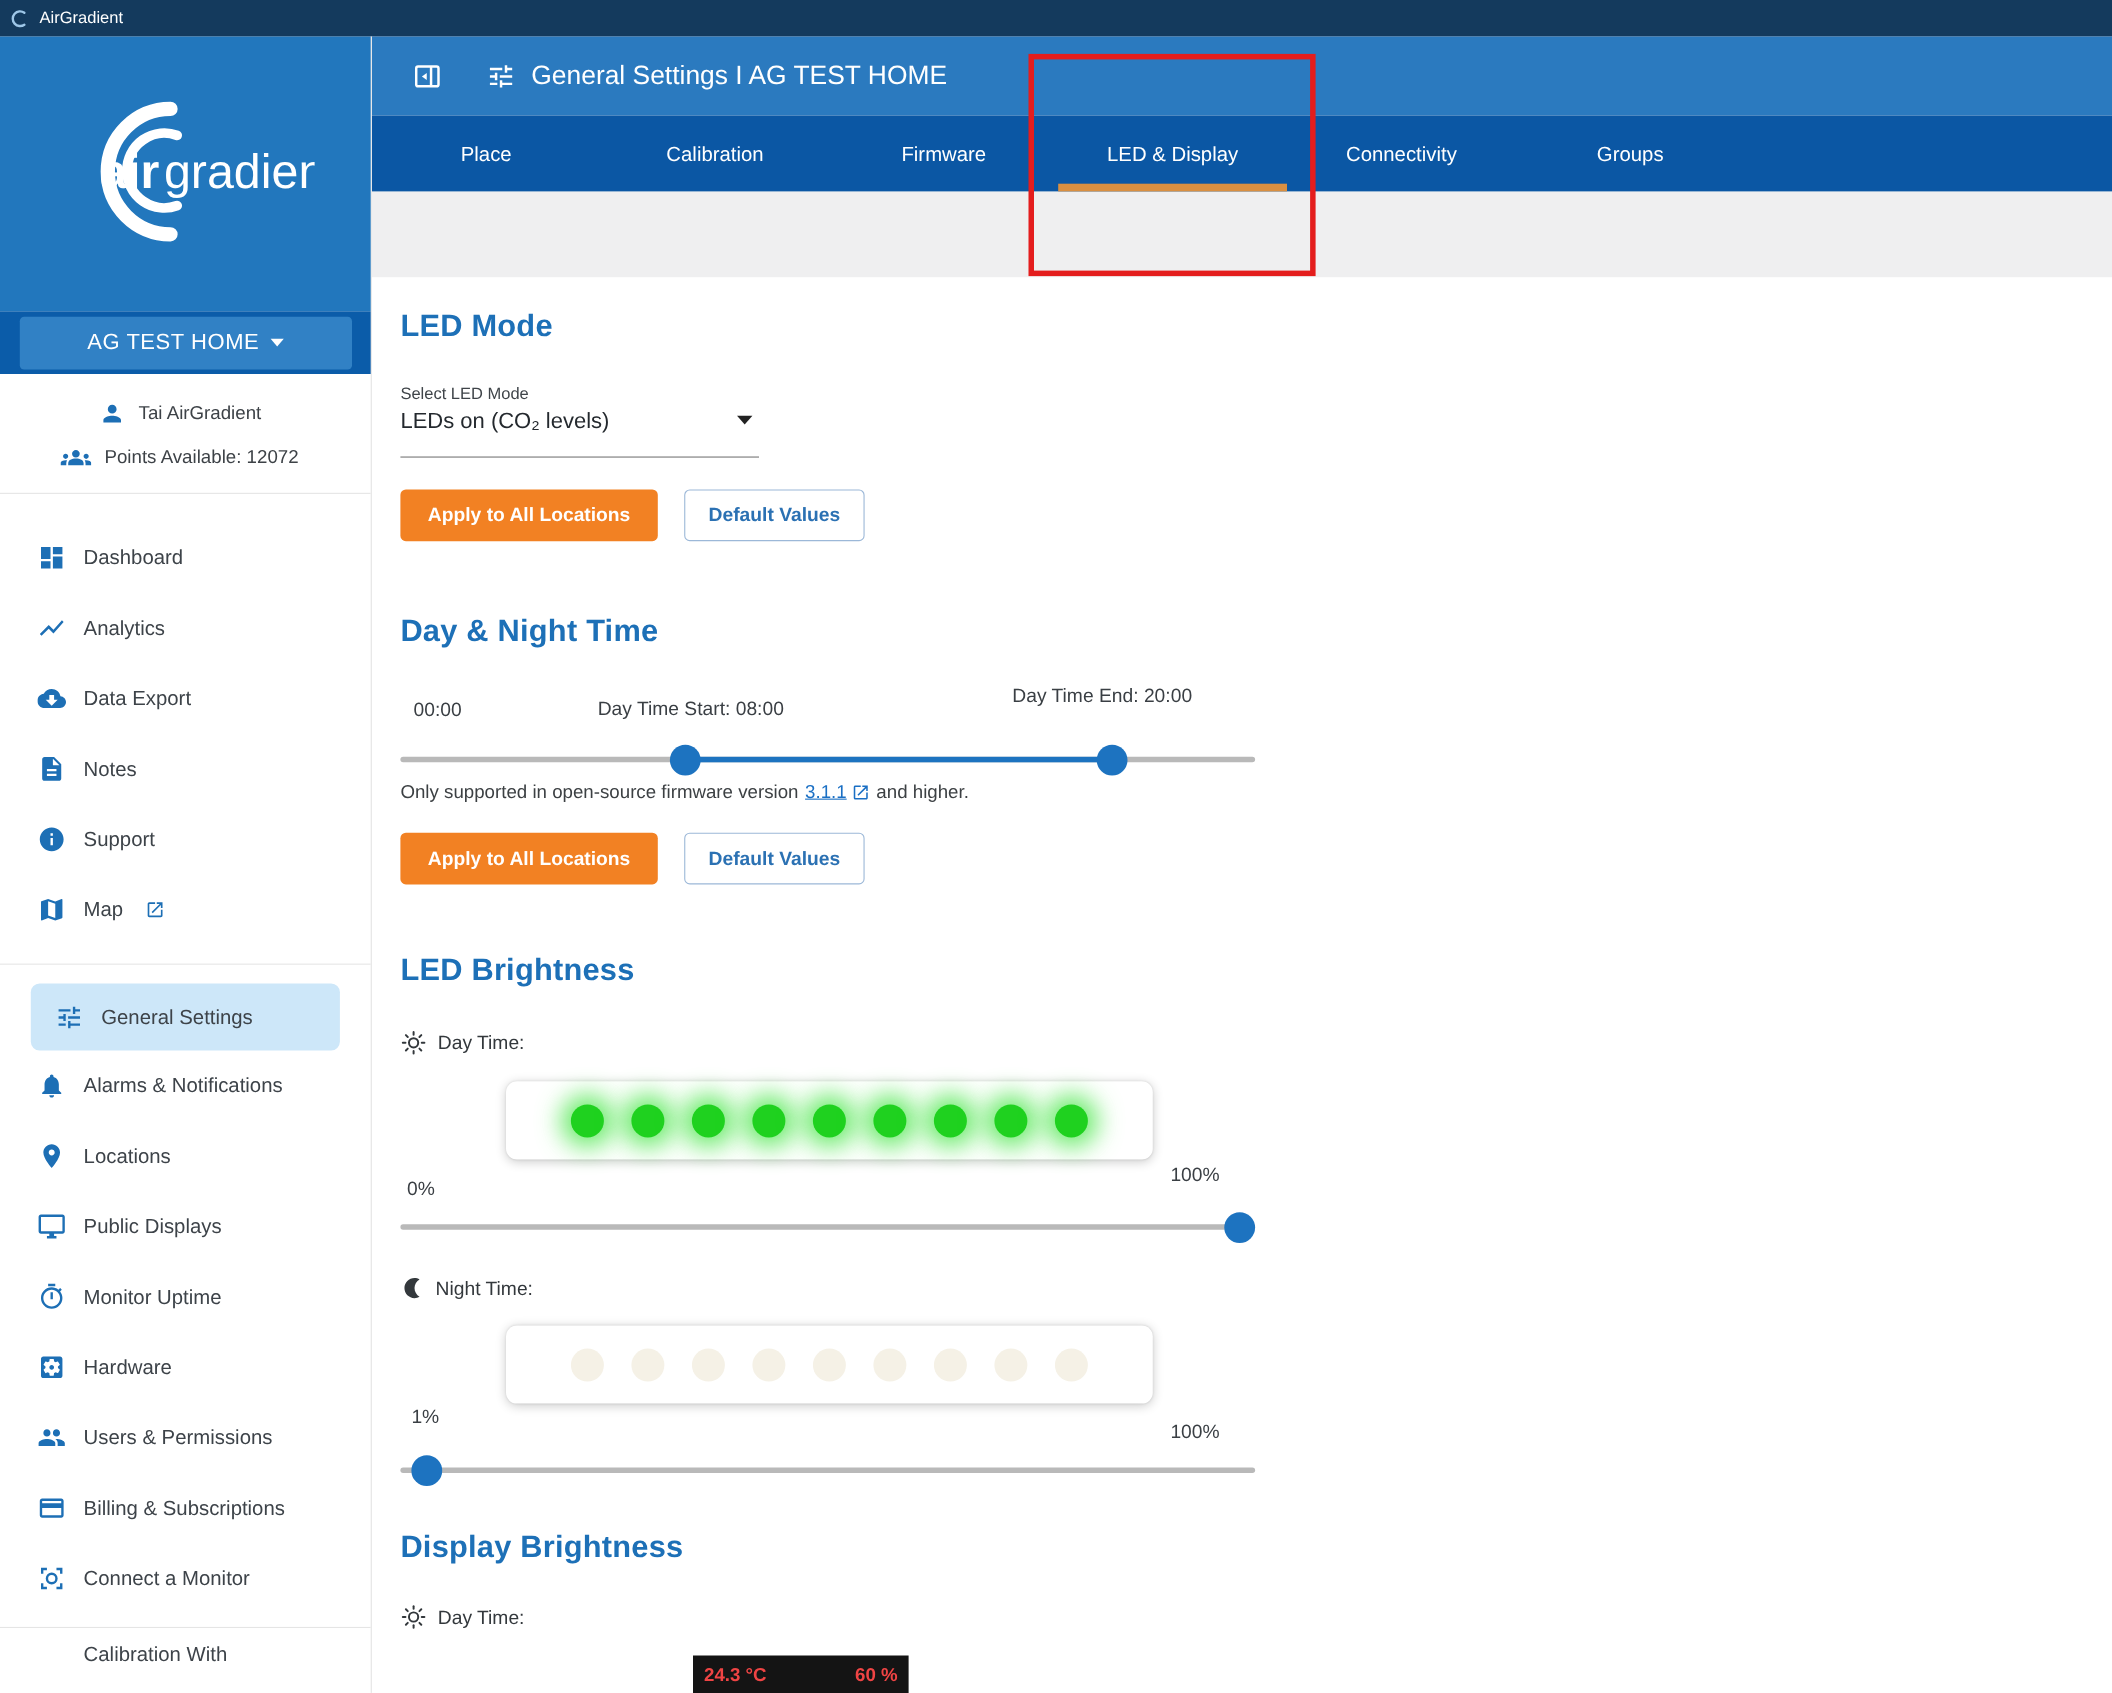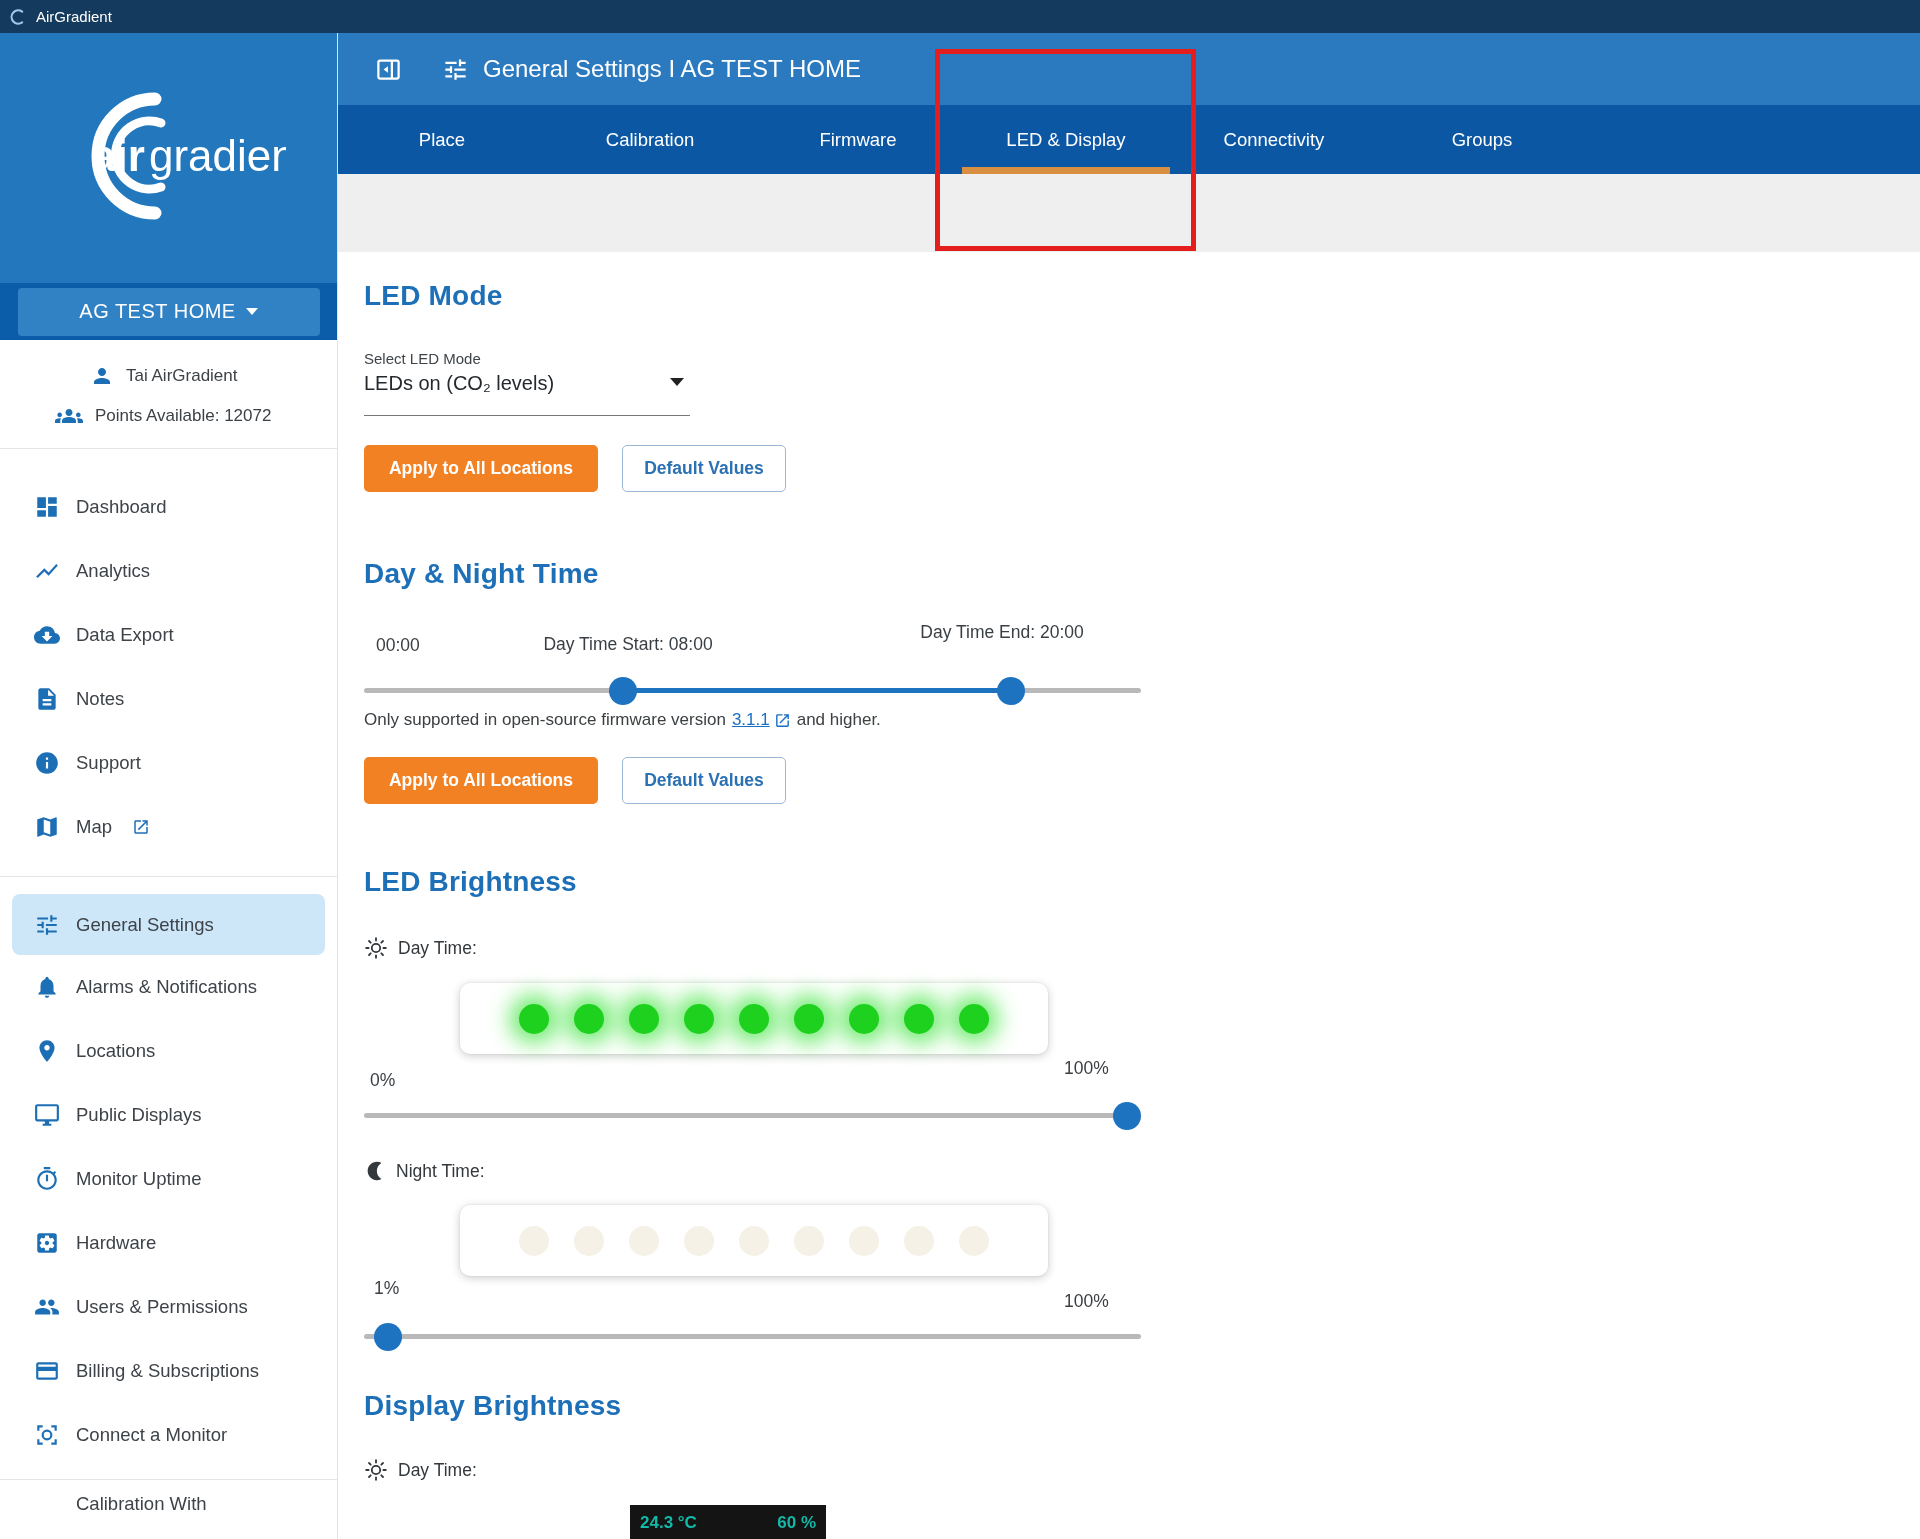--- a/index.html
+++ b/index.html
@@ -22,21 +22,21 @@
   .caret { width:0; height:0; border-left:6px solid transparent; border-right:6px solid transparent;
     border-top:7px solid #fff; display:inline-block; }
   .user-row { display:flex; align-items:center; gap:12px; padding-left:90px; margin-top:24px;
     color:#3d4247; font-size:17px; }
   .points-row { display:flex; align-items:center; gap:12px; padding-left:55px; margin-top:14px;
     color:#3d4247; font-size:17px; }
   .side-div { border-top:1px solid #e5e5e5; margin-top:18px; }
   .nav { margin-top:26px; }
   .nav-item { height:64px; display:flex; align-items:center; gap:16px; padding-left:34px;
     color:#3d4349; font-size:18.5px; cursor:pointer; }
-  .nav-item.active { background:#cde7f9; border-radius:8px; margin:0 12px; height:61px; padding-left:22px; }
+  .nav-item.active { background:#cde7f9; border-radius:8px; margin:0 28px; height:61px; padding-left:22px; }
   .icon { color:#1d6fb5; flex:0 0 auto; display:inline-flex; }
   .icon svg { display:block; }
   .ext { margin-left:4px; }
   .overflow-item { padding-left:76px; color:#3d4349; font-size:18.5px; margin-top:13px; }
 
   
   .title-row { position:absolute; left:338px; top:33px; right:0; height:72px; background:#2b7abf;
     display:flex; align-items:center; color:#fff; z-index:5; }
   .title-row .panel-ic { margin-left:37px; cursor:pointer; display:inline-flex; }
   .title-row .tune-ic { margin-left:40px; display:inline-flex; }
@@ -98,21 +98,21 @@
   .led-card { left:122px; width:588px; height:71px; background:#fff; border-radius:10px;
     box-shadow:0 2px 10px rgba(0,0,0,.20), 0 0 2px rgba(0,0,0,.10);
     display:flex; align-items:center; justify-content:center; gap:25px; }
   .led { width:30px; height:30px; border-radius:50%; }
   .led.on { background:#1fd11f; box-shadow:0 0 22px 9px rgba(57,228,57,.75); }
   .led.off { background:#f5f1e6; }
 
   .pct { font-size:17.5px; color:#3a3f44; }
 
   .preview-box { left:292px; top:1253px; width:196px; height:120px; background:#141414; padding:8px 10px; }
-  .preview-top { display:flex; justify-content:space-between; color:#14b8a6; font-size:17px; font-weight:700; }
+  .preview-top { display:flex; justify-content:space-between; color:#ef4444; font-size:17px; font-weight:700; }
 </style>
 </head>
 <body>
 
 <div class="topbar">
   <span class="icon" style="color:#9ec7e8">
     <svg width="20" height="20" viewBox="0 0 24 24">
         <path d="M17 5.5A8 8 0 1 0 17 18.5" fill="none" stroke="currentColor" stroke-width="2.6" stroke-linecap="round"></path>
       </svg>
   </span>

